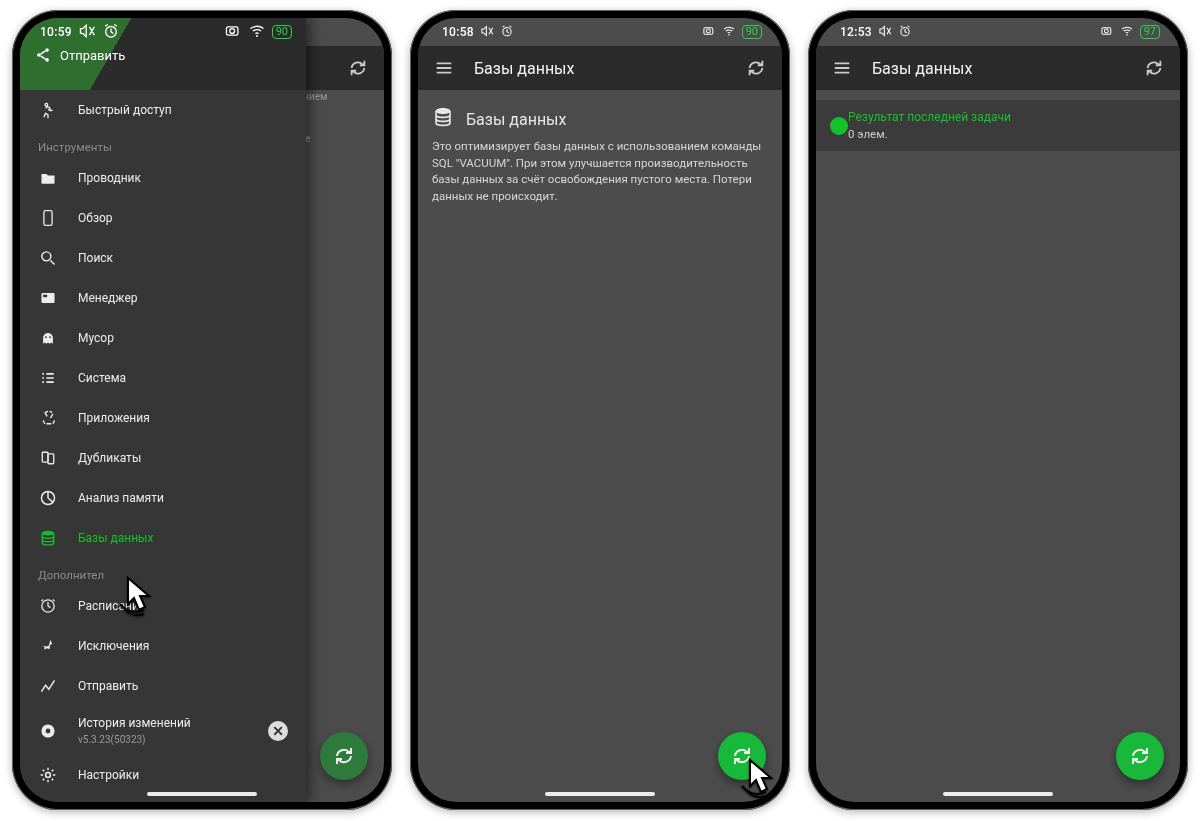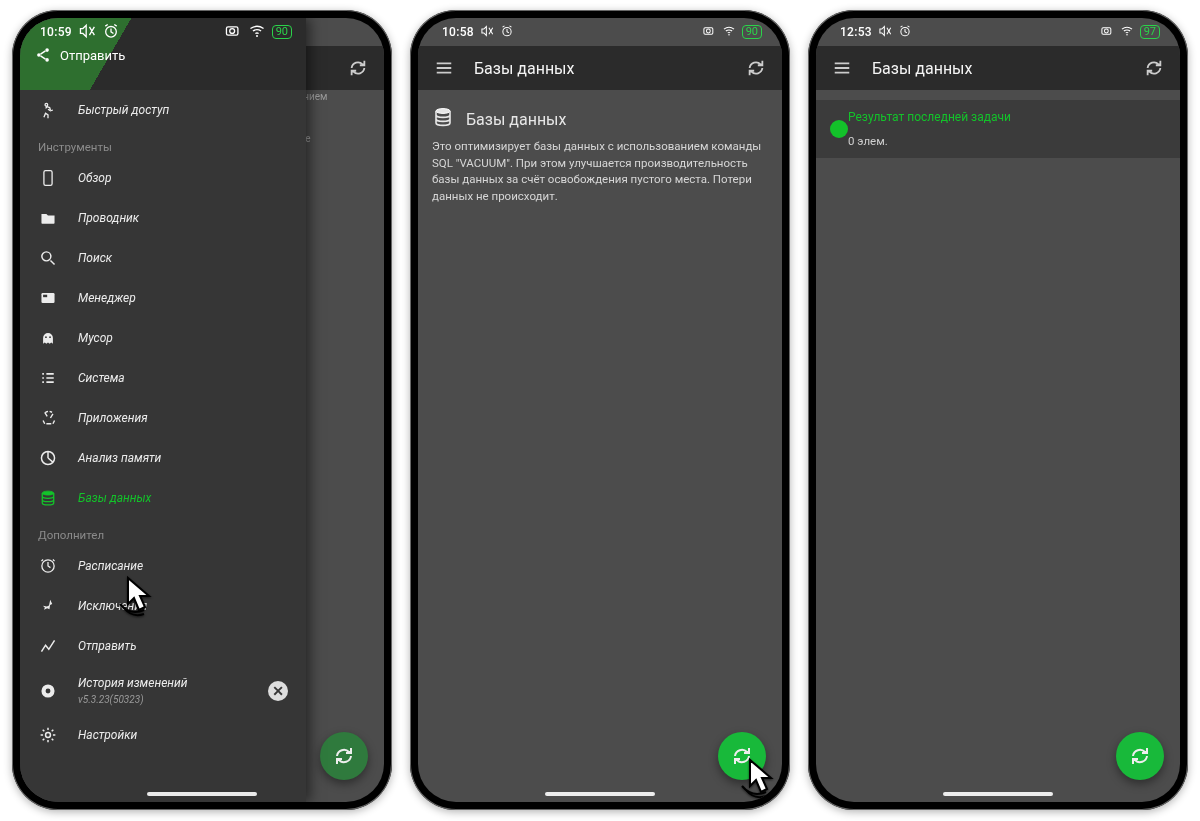--- a/index.html
+++ b/index.html
@@ -101,21 +101,21 @@
   }
   .drawer .dr-item.active { color: #13c22a; }
   .drawer .dr-item.active .mi svg { stroke: #13c22a; fill: #13c22a; }
   .drawer .dr-section {
     padding: 10px 18px 4px;
     font-size: 11.5px;
     color: #8b8b8b;
   }
   .drawer .mi { width: 20px; height: 20px; display: flex; align-items: center; justify-content: center; }
   .drawer .mi svg { width: 18px; height: 18px; }
-  .drawer .dr-item .txt { flex: 1; font-style: italic; }
+  .drawer .dr-item .txt { flex: 1; }
   .drawer .sub { display: block; font-size: 10px; color: #9a9a9a; margin-top: 4px; }
   .drawer .close-badge {
     width: 20px; height: 20px; border-radius: 50%;
     background: #ddd; color: #363636;
     display: flex; align-items: center; justify-content: center;
     font-size: 14px; font-weight: bold;
   }
 
   
   .peek {
@@ -144,21 +144,21 @@
   .result-row {
     margin: 10px 0 0 0;
     background: #3b3b3b;
     padding: 10px 14px;
     display: flex; align-items: center; 
   }
   .result-row .dot {
     width: 18px; height: 18px; border-radius: 50%; background: #13c22a;
   }
   .result-row .lbl { color: #13c22a; font-size: 12px; }
-  .result-row .sub2 { color: #cfcfcf; font-size: 11.5px; margin-top: 10px; }
+  .result-row .sub2 { color: #cfcfcf; font-size: 11.5px; margin-top: 3px; }
 
   
   .fab {
     position: absolute;
     right: 16px; bottom: 22px;
     width: 48px; height: 48px;
     border-radius: 50%;
     background: #18b93a;
     display: flex; align-items: center; justify-content: center;
     box-shadow: 0 4px 10px rgba(0,0,0,.4);
@@ -359,36 +359,36 @@
             </svg>
           </span>
         <span class="txt">Быстрый доступ</span>
       </div>
 
       <div class="dr-section">Инструменты</div>
 
       <div class="dr-item">
         <span class="mi">
             <svg viewBox="0 0 22 22">
+              <use href="#i-folder"></use>
+            </svg>
+          </span>
+        <span class="txt">Проводник</span>
+      </div>
+      <div class="dr-item">
+        <span class="mi">
+            <svg viewBox="0 0 22 22">
               <use href="#i-phone"></use>
             </svg>
           </span>
         <span class="txt">Обзор</span>
       </div>
       <div class="dr-item">
         <span class="mi">
             <svg viewBox="0 0 22 22">
-              <use href="#i-folder"></use>
-            </svg>
-          </span>
-        <span class="txt">Проводник</span>
-      </div>
-      <div class="dr-item">
-        <span class="mi">
-            <svg viewBox="0 0 22 22">
               <use href="#i-search"></use>
             </svg>
           </span>
         <span class="txt">Поиск</span>
       </div>
       <div class="dr-item">
         <span class="mi">
             <svg viewBox="0 0 22 22">
               <use href="#i-manager"></use>
             </svg>
@@ -411,20 +411,28 @@
           </span>
         <span class="txt">Система</span>
       </div>
       <div class="dr-item">
         <span class="mi">
             <svg viewBox="0 0 22 22">
               <use href="#i-recycle"></use>
             </svg>
           </span>
         <span class="txt">Приложения</span>
+      </div>
+      <div class="dr-item">
+        <span class="mi">
+            <svg viewBox="0 0 22 22">
+              <use href="#i-dup"></use>
+            </svg>
+          </span>
+        <span class="txt">Дубликаты</span>
       </div>
       <div class="dr-item">
         <span class="mi">
             <svg viewBox="0 0 22 22">
               <use href="#i-pie"></use>
             </svg>
           </span>
         <span class="txt">Анализ памяти</span>
       </div>
       <div class="dr-item active">

